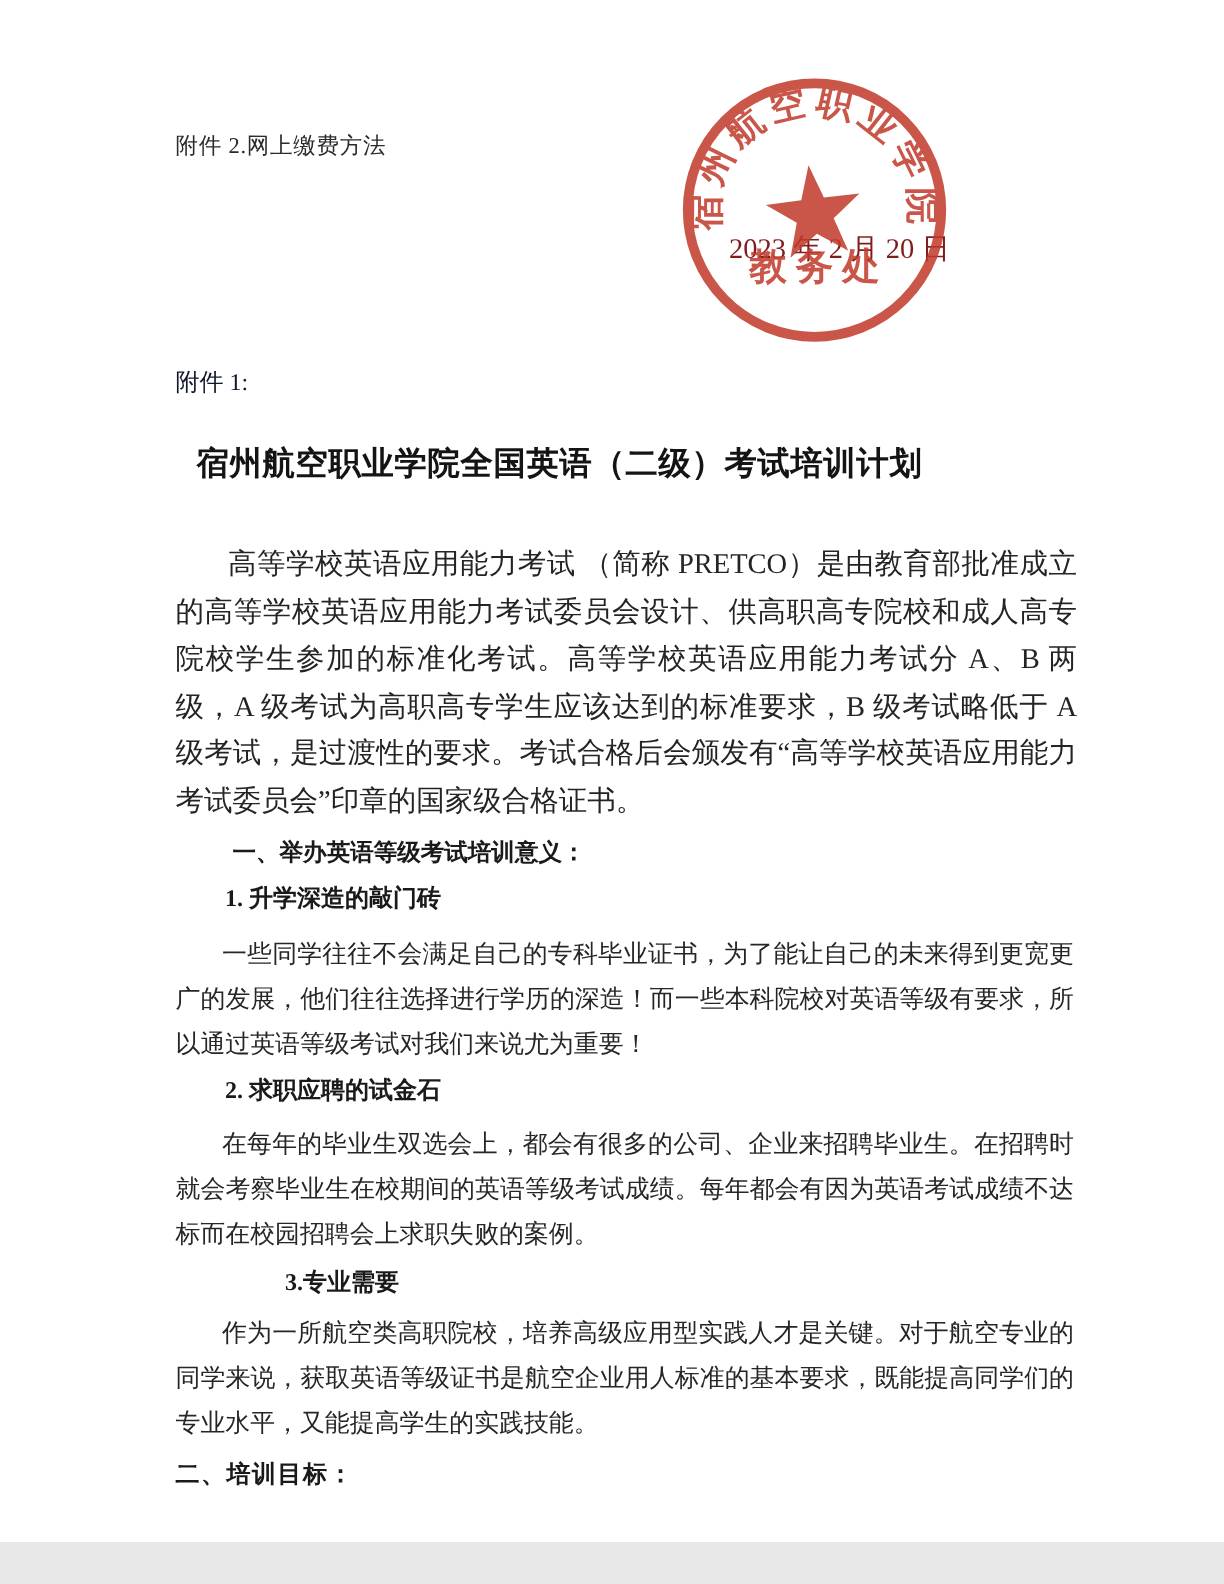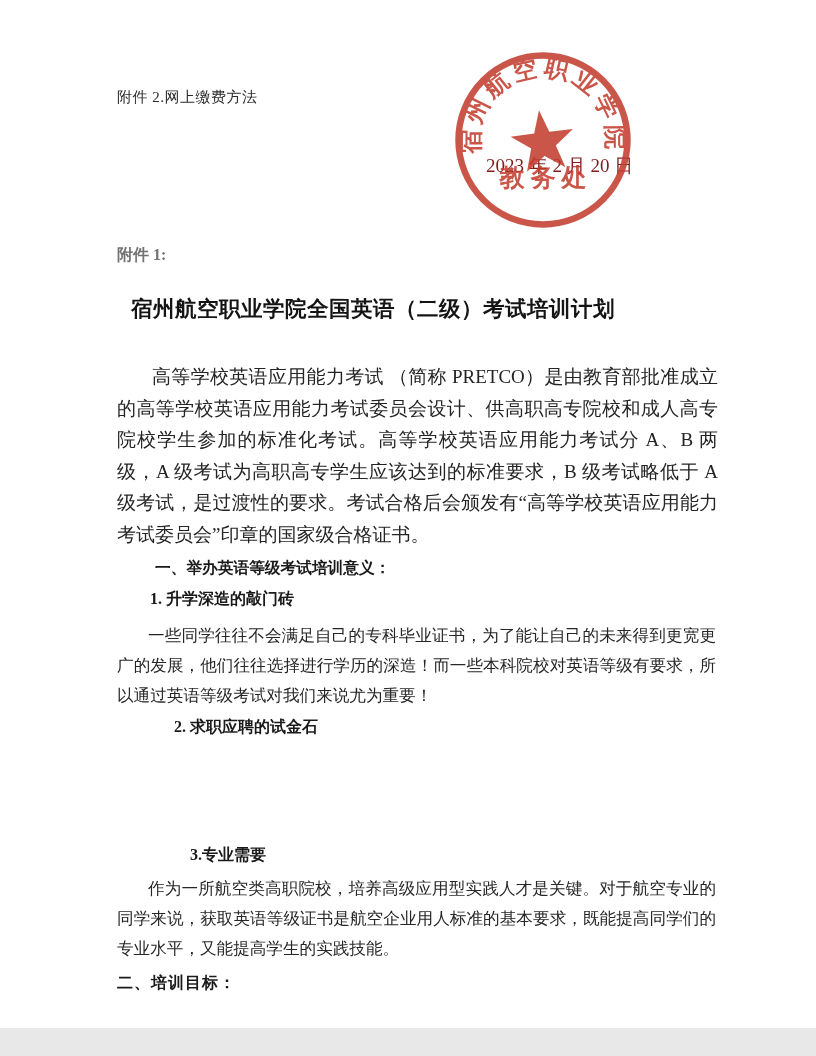--- a/index.html
+++ b/index.html
@@ -31,21 +31,21 @@
     white-space: pre;
     margin-left: 24px;
   }
   .seal-wrap {
     left: 450px; top: 47px;
     width: 186px; height: 186px;
     opacity: 0.86;
   }
   .attachment1-label {
     left: 117px; top: 245px;
-    font-size: 16px; font-weight: bold; color: #737373; text-align: center;
+    font-size: 16px; font-weight: normal; color: #0f172a; text-align: center;
   }
   .doc-title {
     left: 131px; top: 294px;
     font-size: 21.5px; font-weight: bold; color: #141414;
     letter-spacing: 0.5px; white-space: nowrap;
   }
   .intro-para {
     left: 117px; top: 361px; width: 601px;
     font-size: 19px; line-height: 31.6px;
     text-align: justify; text-indent: 35px;
@@ -53,21 +53,21 @@
   }
   .sec1-heading {
     left: 155px; top: 558px;
     font-size: 15.7px; font-weight: bold; color: #1a1a1a;
   }
   .item-heading {
     left: 150px;
     font-size: 16px; font-weight: bold; color: #1a1a1a;
   }
   .item-heading.h1 { top: 589px; text-align: right; }
-  .item-heading.h2 { top: 717px; margin-left: 24px; }
+  .item-heading.h2 { top: 717px; }
   .item-heading.h3 { top: 845px; margin-left: 40px; }
   .item-body {
     left: 117px; width: 599px;
     font-size: 16.6px; line-height: 29.8px;
     text-align: justify; text-indent: 31px;
     color: #262626;
   }
   .item-body.b1 { top: 621px; }
   .item-body.b2 { top: 748px; }
   .item-body.b3 { top: 874px; }
@@ -105,19 +105,20 @@
   <div class="abs intro-para">高等学校英语应用能力考试 （简称 PRETCO）是由教育部批准成立的高等学校英语应用能力考试委员会设计、供高职高专院校和成人高专院校学生参加的标准化考试。高等学校英语应用能力考试分 A、B 两级，A 级考试为高职高专学生应该达到的标准要求，B 级考试略低于 A 级考试，是过渡性的要求。考试合格后会颁发有“高等学校英语应用能力考试委员会”印章的国家级合格证书。</div>
 
   <div class="abs doc-title">宿州航空职业学院全国英语（二级）考试培训计划</div>
 
   <div class="abs sec1-heading">一、举办英语等级考试培训意义：</div>
 
   <div class="abs item-heading h1">1. 升学深造的敲门砖</div>
   <div class="abs item-body b1">一些同学往往不会满足自己的专科毕业证书，为了能让自己的未来得到更宽更广的发展，他们往往选择进行学历的深造！而一些本科院校对英语等级有要求，所以通过英语等级考试对我们来说尤为重要！</div>
 
   <div class="abs item-heading h2">2. 求职应聘的试金石</div>
+  <div class="abs item-body b2">在每年的毕业生双选会上，都会有很多的公司、企业来招聘毕业生。在招聘时就会考察毕业生在校期间的英语等级考试成绩。每年都会有因为英语考试成绩不达标而在校园招聘会上求职失败的案例。</div>
 
   <div class="abs item-heading h3">3.专业需要</div>
   <div class="abs item-body b3">作为一所航空类高职院校，培养高级应用型实践人才是关键。对于航空专业的同学来说，获取英语等级证书是航空企业用人标准的基本要求，既能提高同学们的专业水平，又能提高学生的实践技能。</div>
 
   <div class="abs sec2-heading">二、培训目标：</div>
 
 </div>
 
 </body></html>

